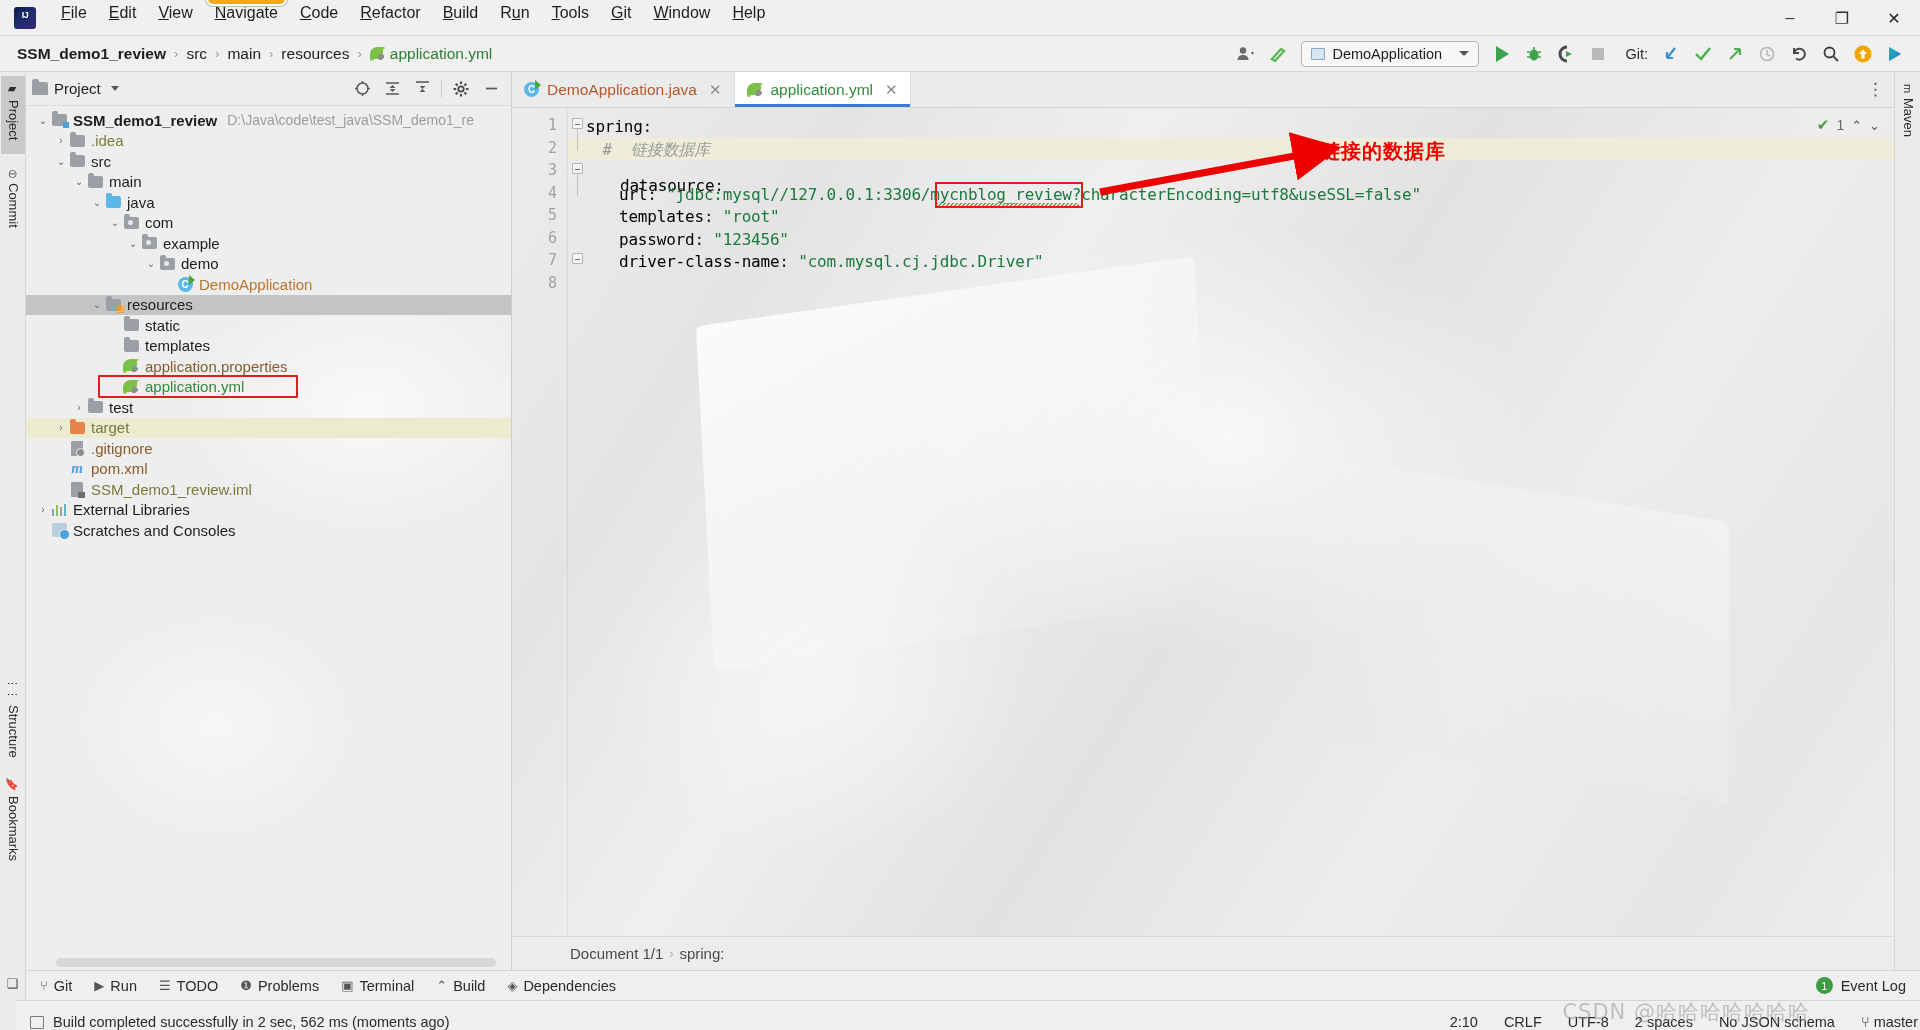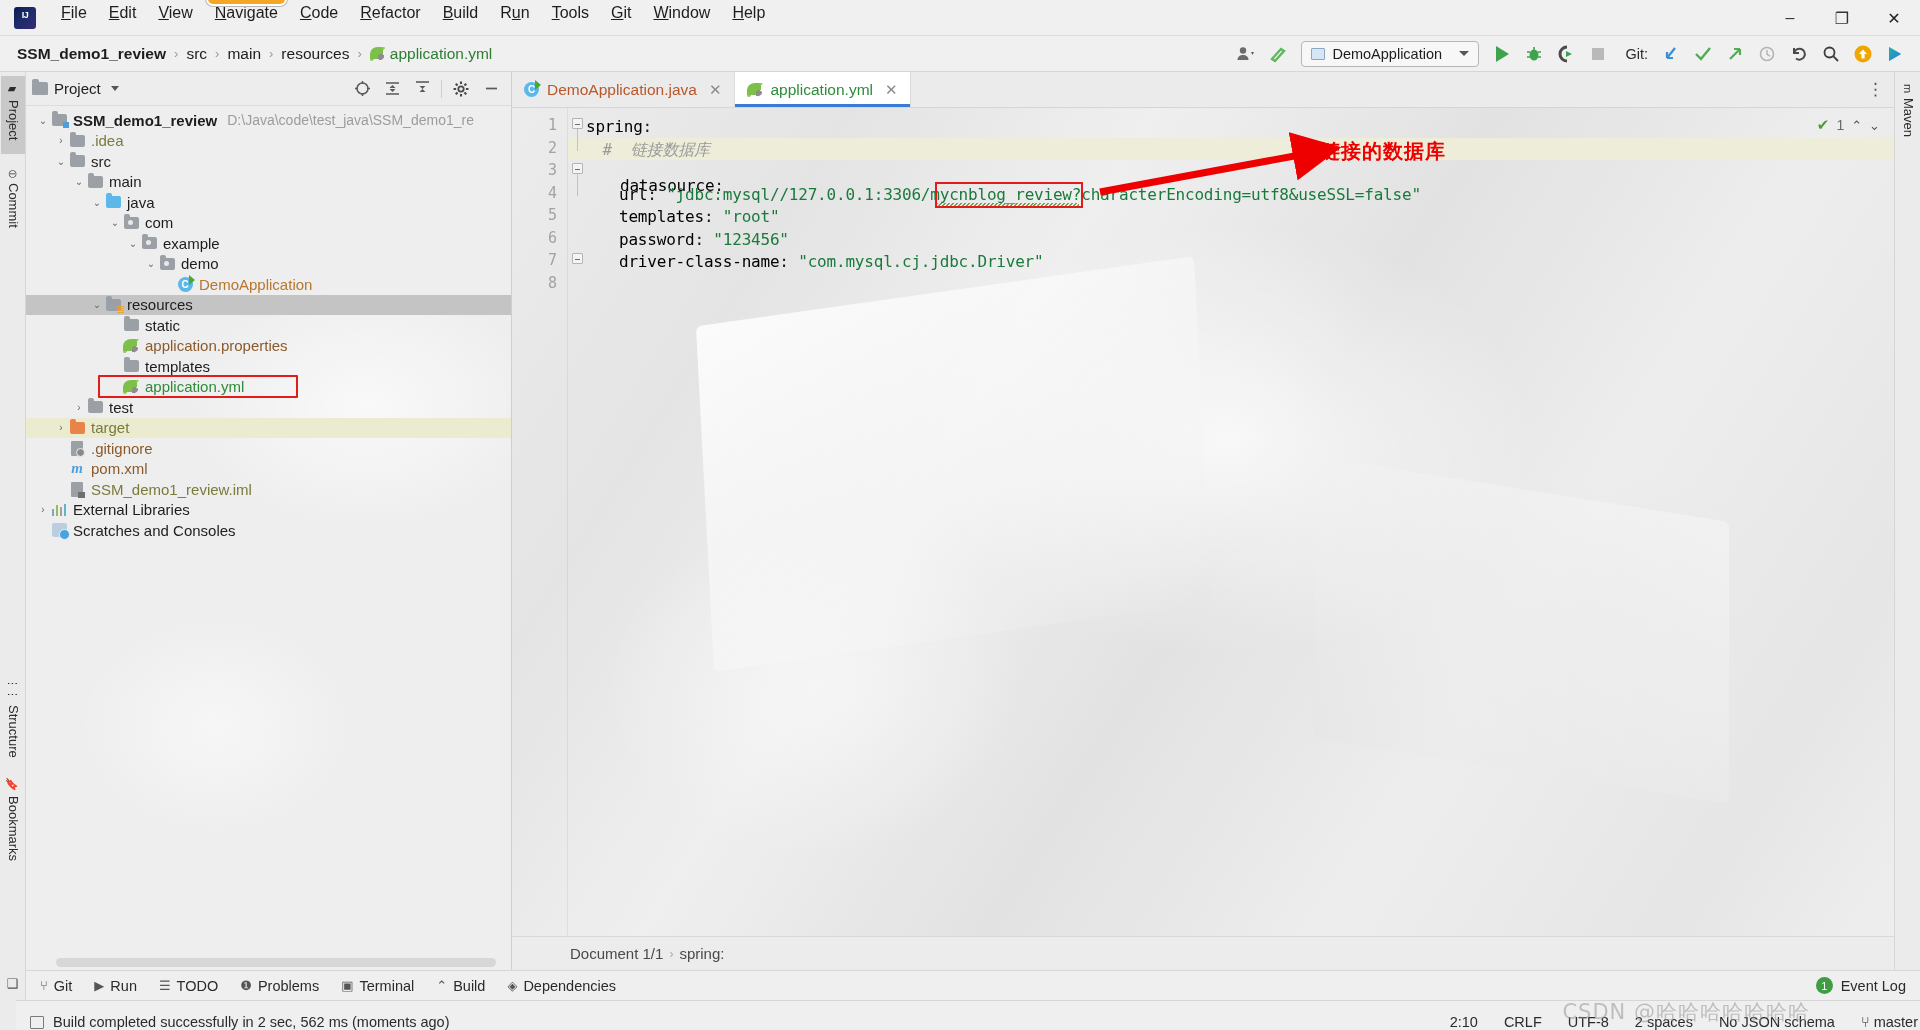--- a/index.html
+++ b/index.html
@@ -603,30 +603,30 @@
           <div class="row" style="padding-left: 82px;">
             <span class="arrow spacer">·</span>
             <span class="ficon">
               <span class="fold"></span>
             </span>
             <span class="lbl">static</span>
           </div>
           <div class="row" style="padding-left: 82px;">
             <span class="arrow spacer">·</span>
             <span class="ficon">
-              <span class="leafico"></span>
-            </span>
-            <span class="lbl brown">application.properties</span>
+              <span class="fold"></span>
+            </span>
+            <span class="lbl">templates</span>
           </div>
           <div class="row" style="padding-left: 82px;">
             <span class="arrow spacer">·</span>
             <span class="ficon">
-              <span class="fold"></span>
-            </span>
-            <span class="lbl">templates</span>
+              <span class="leafico"></span>
+            </span>
+            <span class="lbl brown">application.properties</span>
           </div>
           <div class="row" style="padding-left: 82px;">
             <span class="arrow spacer">·</span>
             <span class="ficon">
               <span class="leafico"></span>
             </span>
             <span class="lbl green">application.yml</span>
           </div>
           <div class="row" style="padding-left: 46px;">
             <span class="arrow">›</span>

